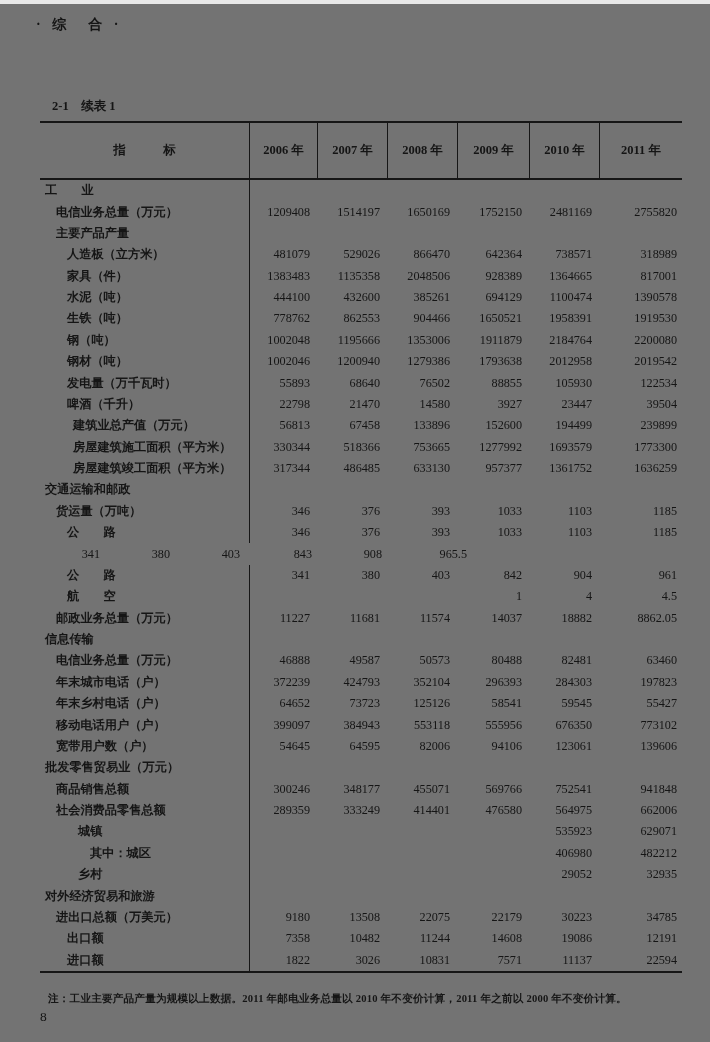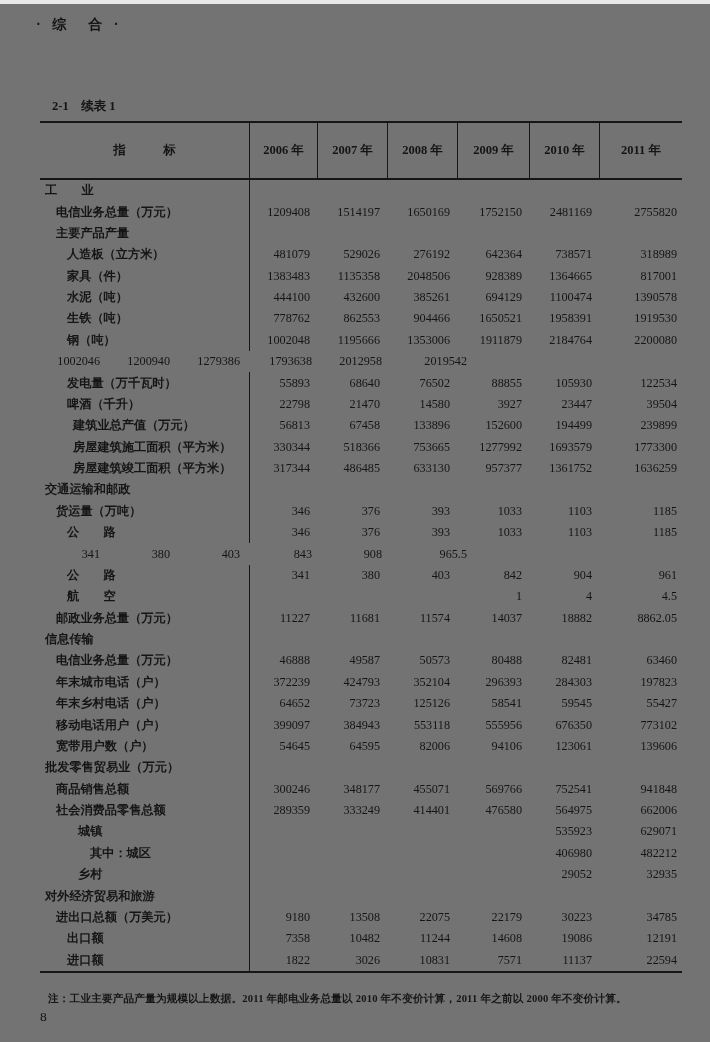--- a/index.html
+++ b/index.html
@@ -91,21 +91,21 @@
           <div class="val c2"></div>
           <div class="val c3"></div>
           <div class="val c4"></div>
           <div class="val c5"></div>
           <div class="val c6"></div>
         </div>
         <div class="trow">
           <div class="rlabel ind2">人造板（立方米）</div>
           <div class="val c1">481079</div>
           <div class="val c2">529026</div>
-          <div class="val c3">276192</div>
+          <div class="val c3">866470</div>
           <div class="val c4">642364</div>
           <div class="val c5">738571</div>
           <div class="val c6">318989</div>
         </div>
         <div class="trow">
           <div class="rlabel ind2">家具（件）</div>
           <div class="val c1">1383483</div>
           <div class="val c2">1135358</div>
           <div class="val c3">2048506</div>
           <div class="val c4">928389</div>
@@ -133,20 +133,21 @@
         <div class="trow">
           <div class="rlabel ind2">钢（吨）</div>
           <div class="val c1">1002048</div>
           <div class="val c2">1195666</div>
           <div class="val c3">1353006</div>
           <div class="val c4">1911879</div>
           <div class="val c5">2184764</div>
           <div class="val c6">2200080</div>
         </div>
         <div class="trow">
+          <div class="rlabel ind2">钢材（吨）</div>
           <div class="val c1">1002046</div>
           <div class="val c2">1200940</div>
           <div class="val c3">1279386</div>
           <div class="val c4">1793638</div>
           <div class="val c5">2012958</div>
           <div class="val c6">2019542</div>
         </div>
         <div class="trow">
           <div class="rlabel ind2">发电量（万千瓦时）</div>
           <div class="val c1">55893</div>

